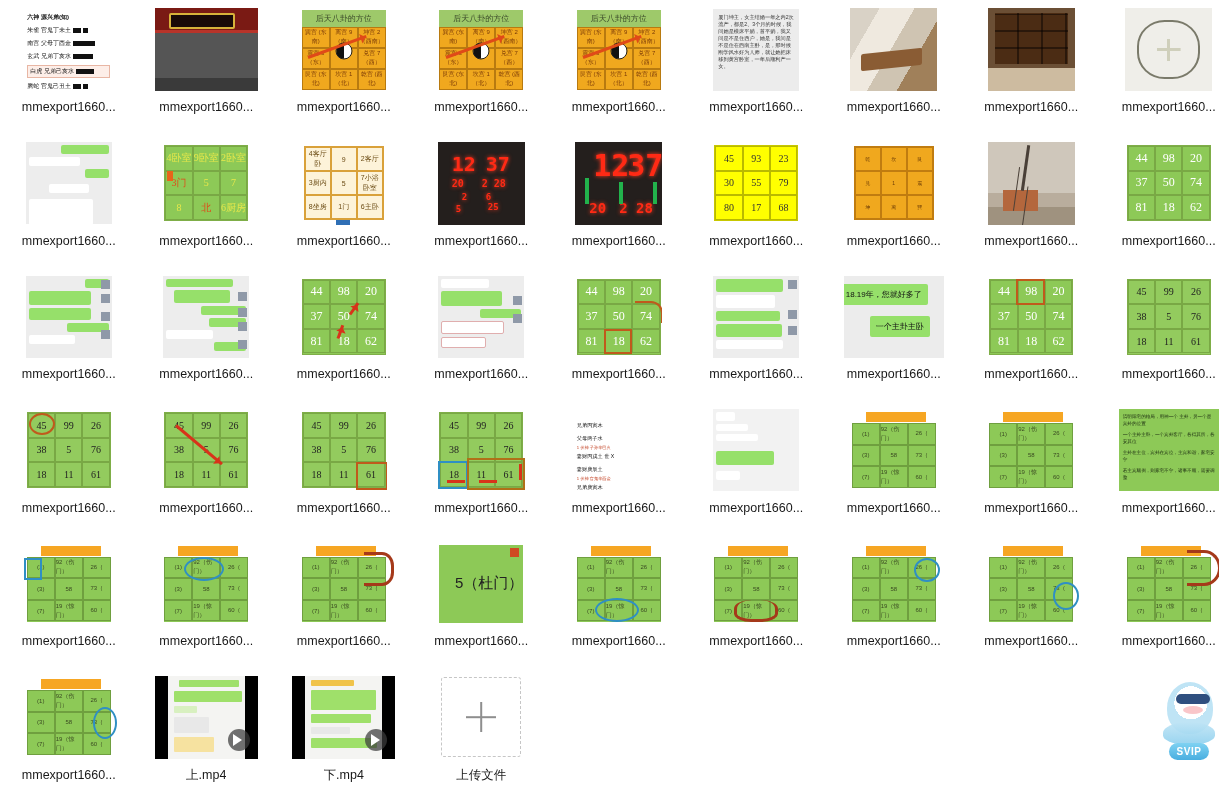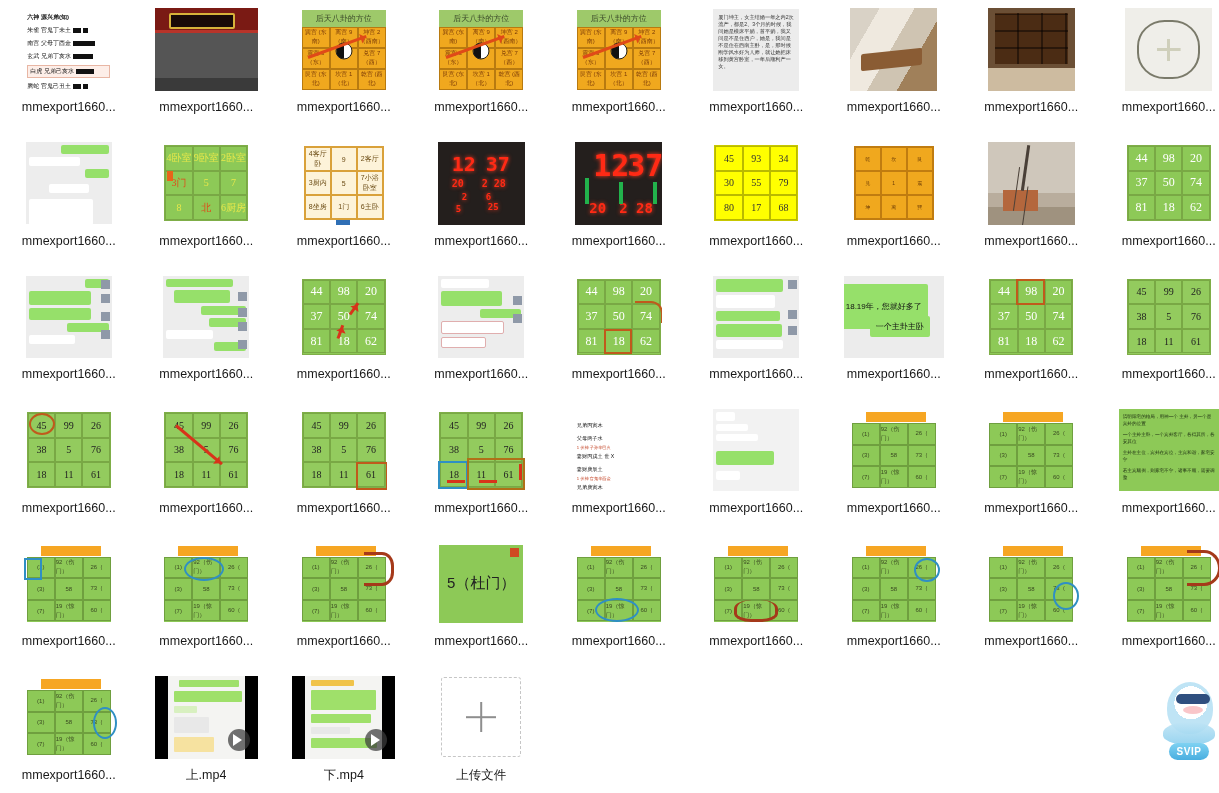--- a/index.html
+++ b/index.html
@@ -197,21 +197,21 @@
     background: #8dc957;
   }
   .sheet .grid3 > div {
     border: .5px solid #6f9f3f; font-size: 6px; color: #3a4a22;
     display: flex; align-items: center; justify-content: center;
   }
 
   
   .dumen {
     width: 84px; height: 78px; background: #8dc957; position: relative;
-    display: flex; align-items: center; justify-content: center;
+    display: flex; align-items: center; justify-content: flex-end;
     font-size: 15px; color: #222; font-family: "Liberation Sans", sans-serif;
   }
   .dumen .stamp { position: absolute; right: 4px; top: 3px; width: 9px; height: 9px; background: #d04a22; }
   .dumen .rule  { position: absolute; left: 0; right: 0; bottom: -4px; height: 2px; background: #2c4a1c; }
 
   
   .sixgod { width: 88px; height: 82px; background: #fff; padding: 4px 2px; font-size: 6px; color: #111; }
   .sixgod .ln { display: flex; align-items: center; gap: 2px; margin-bottom: 4px; white-space: nowrap; }
   .sixgod .blk { display: inline-block; height: 5px; background: #111; }
   .sixgod .hl { background: #fdeee8; border: 1px solid #e8b6a4; padding: 1px 2px; }
@@ -544,21 +544,21 @@
         </div>
       </div>
       <div class="caption">mmexport1660...</div>
     </div>
 
     <div class="cell">
       <div class="thumb">
         <div class="msq yellow big">
           <div>45</div>
           <div>93</div>
-          <div>34</div>
+          <div>23</div>
           <div>30</div>
           <div>55</div>
           <div>79</div>
           <div>80</div>
           <div>17</div>
           <div>68</div>
         </div>
       </div>
       <div class="caption">mmexport1660...</div>
     </div>
@@ -712,21 +712,21 @@
             <span class="av" style="top:34px"></span>
           <span class="av" style="top:50px"></span>
         </div>
       </div>
       <div class="caption">mmexport1660...</div>
     </div>
 
     <div class="cell">
       <div class="thumb wide">
         <div style="width:100px;height:82px;background:#ececec;position:relative;overflow:hidden">
-          <div style="position:absolute;left:-4px;top:8px;background:#96e06a;color:#111;font-size:8px;padding:17px 6px;border-radius:2px;white-space:nowrap">18.19年，您就好多了</div>
+          <div style="position:absolute;left:-4px;top:8px;background:#96e06a;color:#111;font-size:8px;padding:5px 6px;border-radius:2px;white-space:nowrap">18.19年，您就好多了</div>
           <div style="position:absolute;left:26px;top:40px;background:#96e06a;color:#111;font-size:8px;padding:5px 6px;border-radius:2px;white-space:nowrap">一个主卦主卧</div>
         </div>
       </div>
       <div class="caption">mmexport1660...</div>
     </div>
 
     <div class="cell">
       <div class="thumb">
         <div style="position:relative">
           <div class="msq green white-num big">

